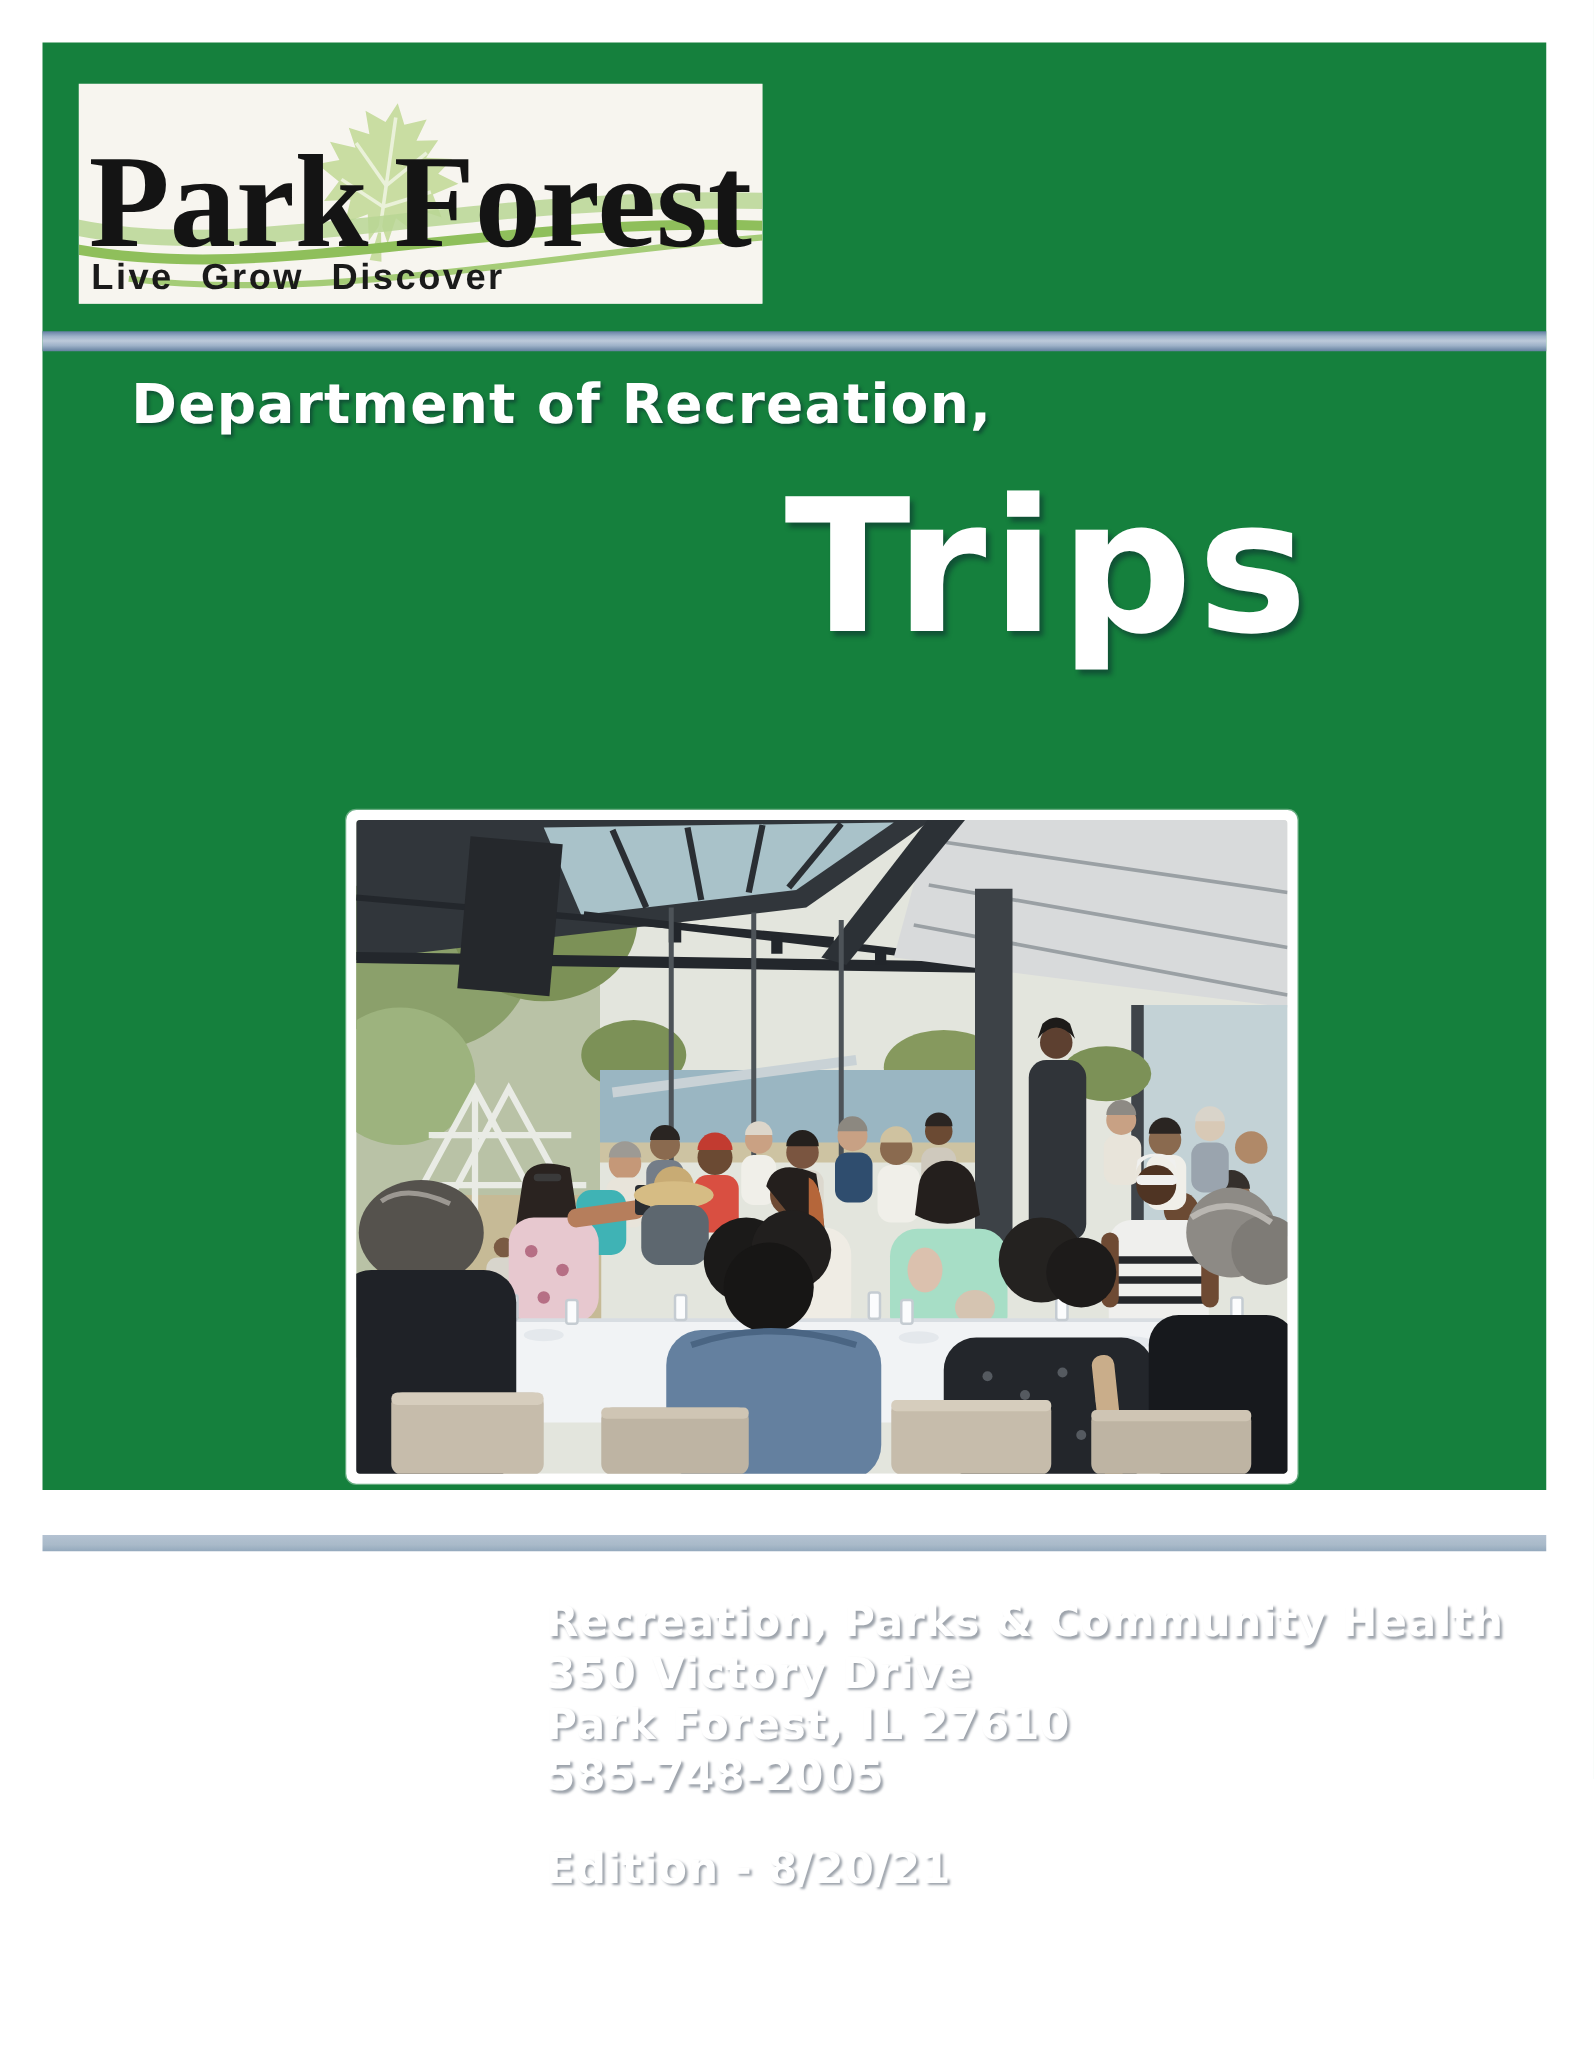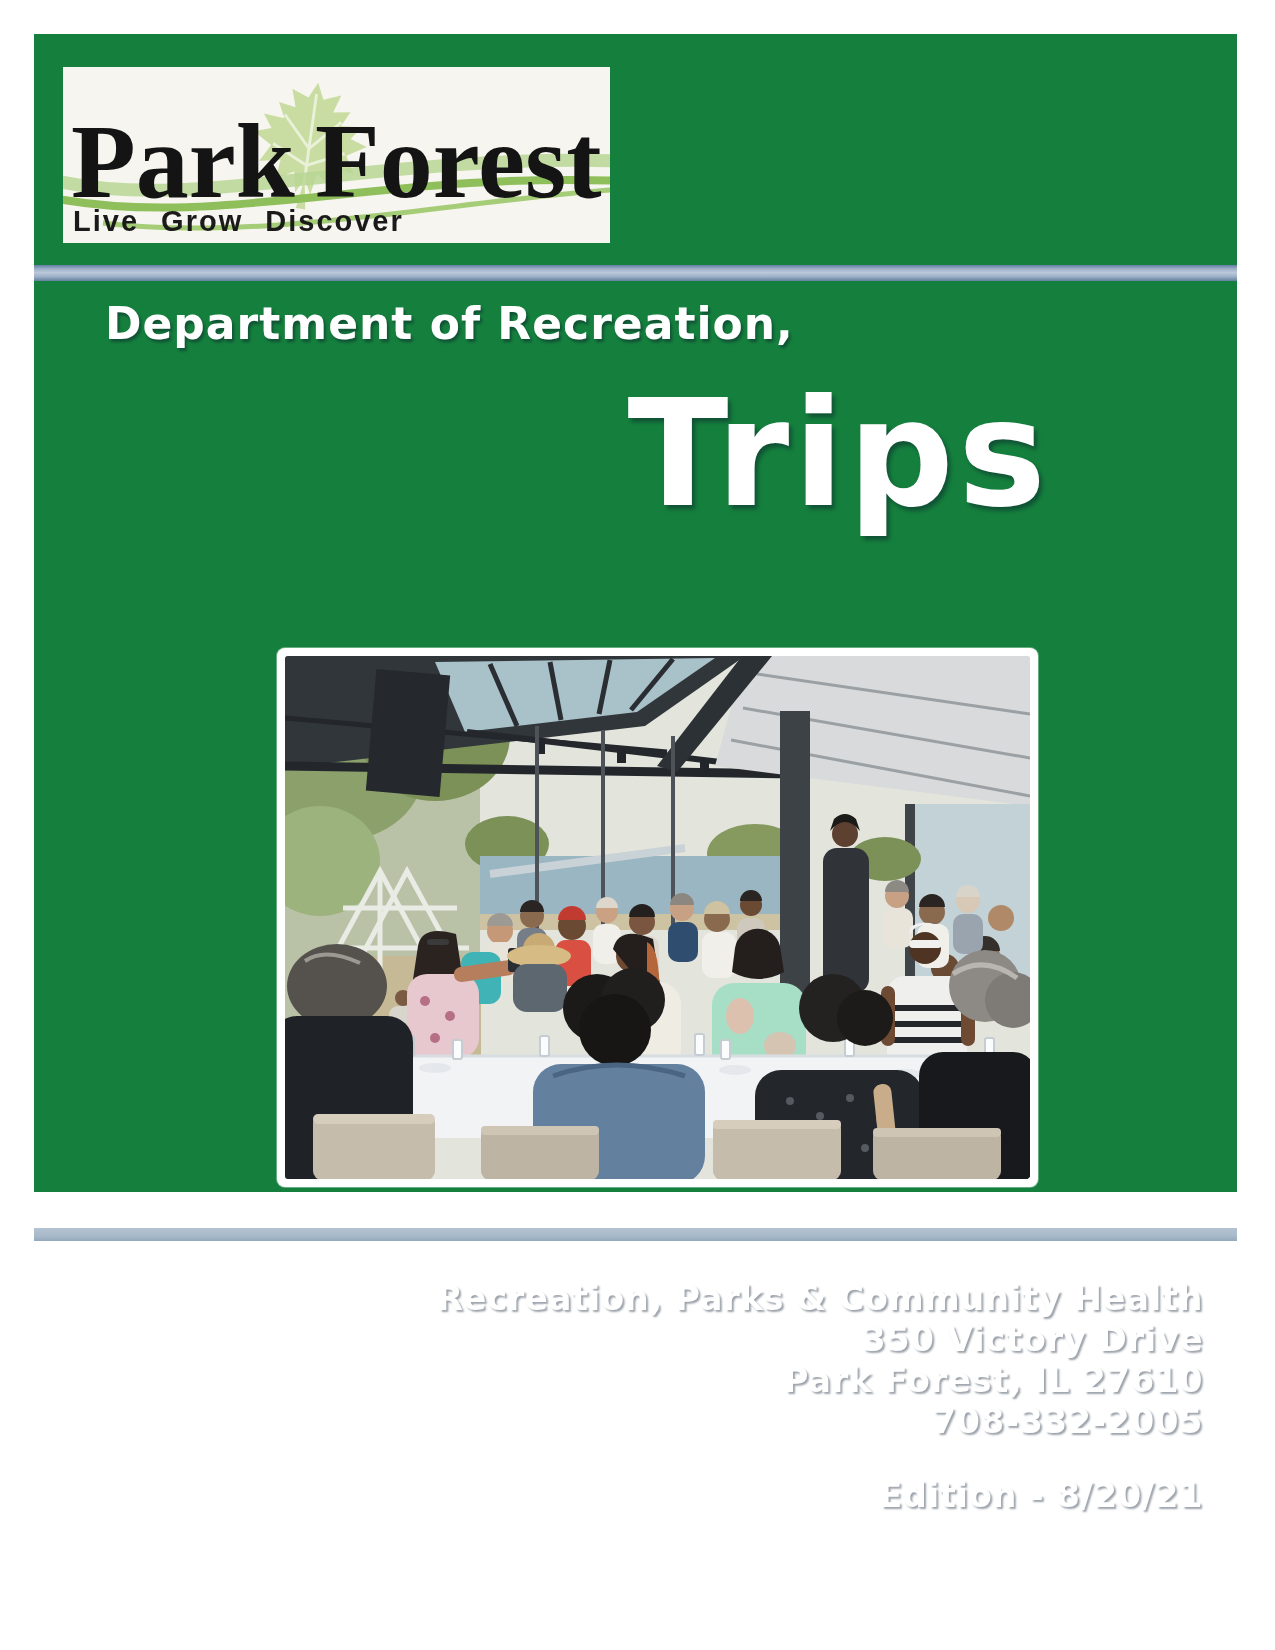--- a/index.html
+++ b/index.html
@@ -42,21 +42,21 @@
   }
   
   .photo-frame {
     position:absolute; left:243px; top:614px; width:745px; height:523px;
     background:#ffffff; padding:8px; border-radius:8px;
     box-shadow:0 0 0 1px rgba(255,255,255,.35);
   }
   .photo-frame svg { display:block; border-radius:3px; }
   
   .footer-block {
-    position:absolute; right:34px; top:1244px; text-align:right; color:#ffffff;
+    position:absolute; right:34px; top:1244px; color:#ffffff;
   }
   .footer-line {
     font-size:34px; line-height:41px; font-weight:bold; letter-spacing:0.5px;
     text-shadow:2px 2px 2px rgba(10,25,45,.4); white-space:nowrap;
   }
   .edition-line { margin-top:33px; }
 </style>
 </head>
 <body>
 
@@ -320,18 +320,18 @@
             <rect x="588" y="472" width="128" height="9" rx="4" fill="#cfc5b4"></rect>
           </g>
         </g>
       </svg>
     </figure>
 
     <div class="footer-block">
       <div class="footer-line">Recreation, Parks &amp; Community Health</div>
       <div class="footer-line">350 Victory Drive</div>
       <div class="footer-line">Park Forest, IL 27610</div>
-      <div class="footer-line">708-332-2005</div>
+      <div class="footer-line">585-748-2005</div>
       <div class="footer-line edition-line">Edition -  8/20/21</div>
     </div>
 
   </div>
 </div>
 
 </body></html>

